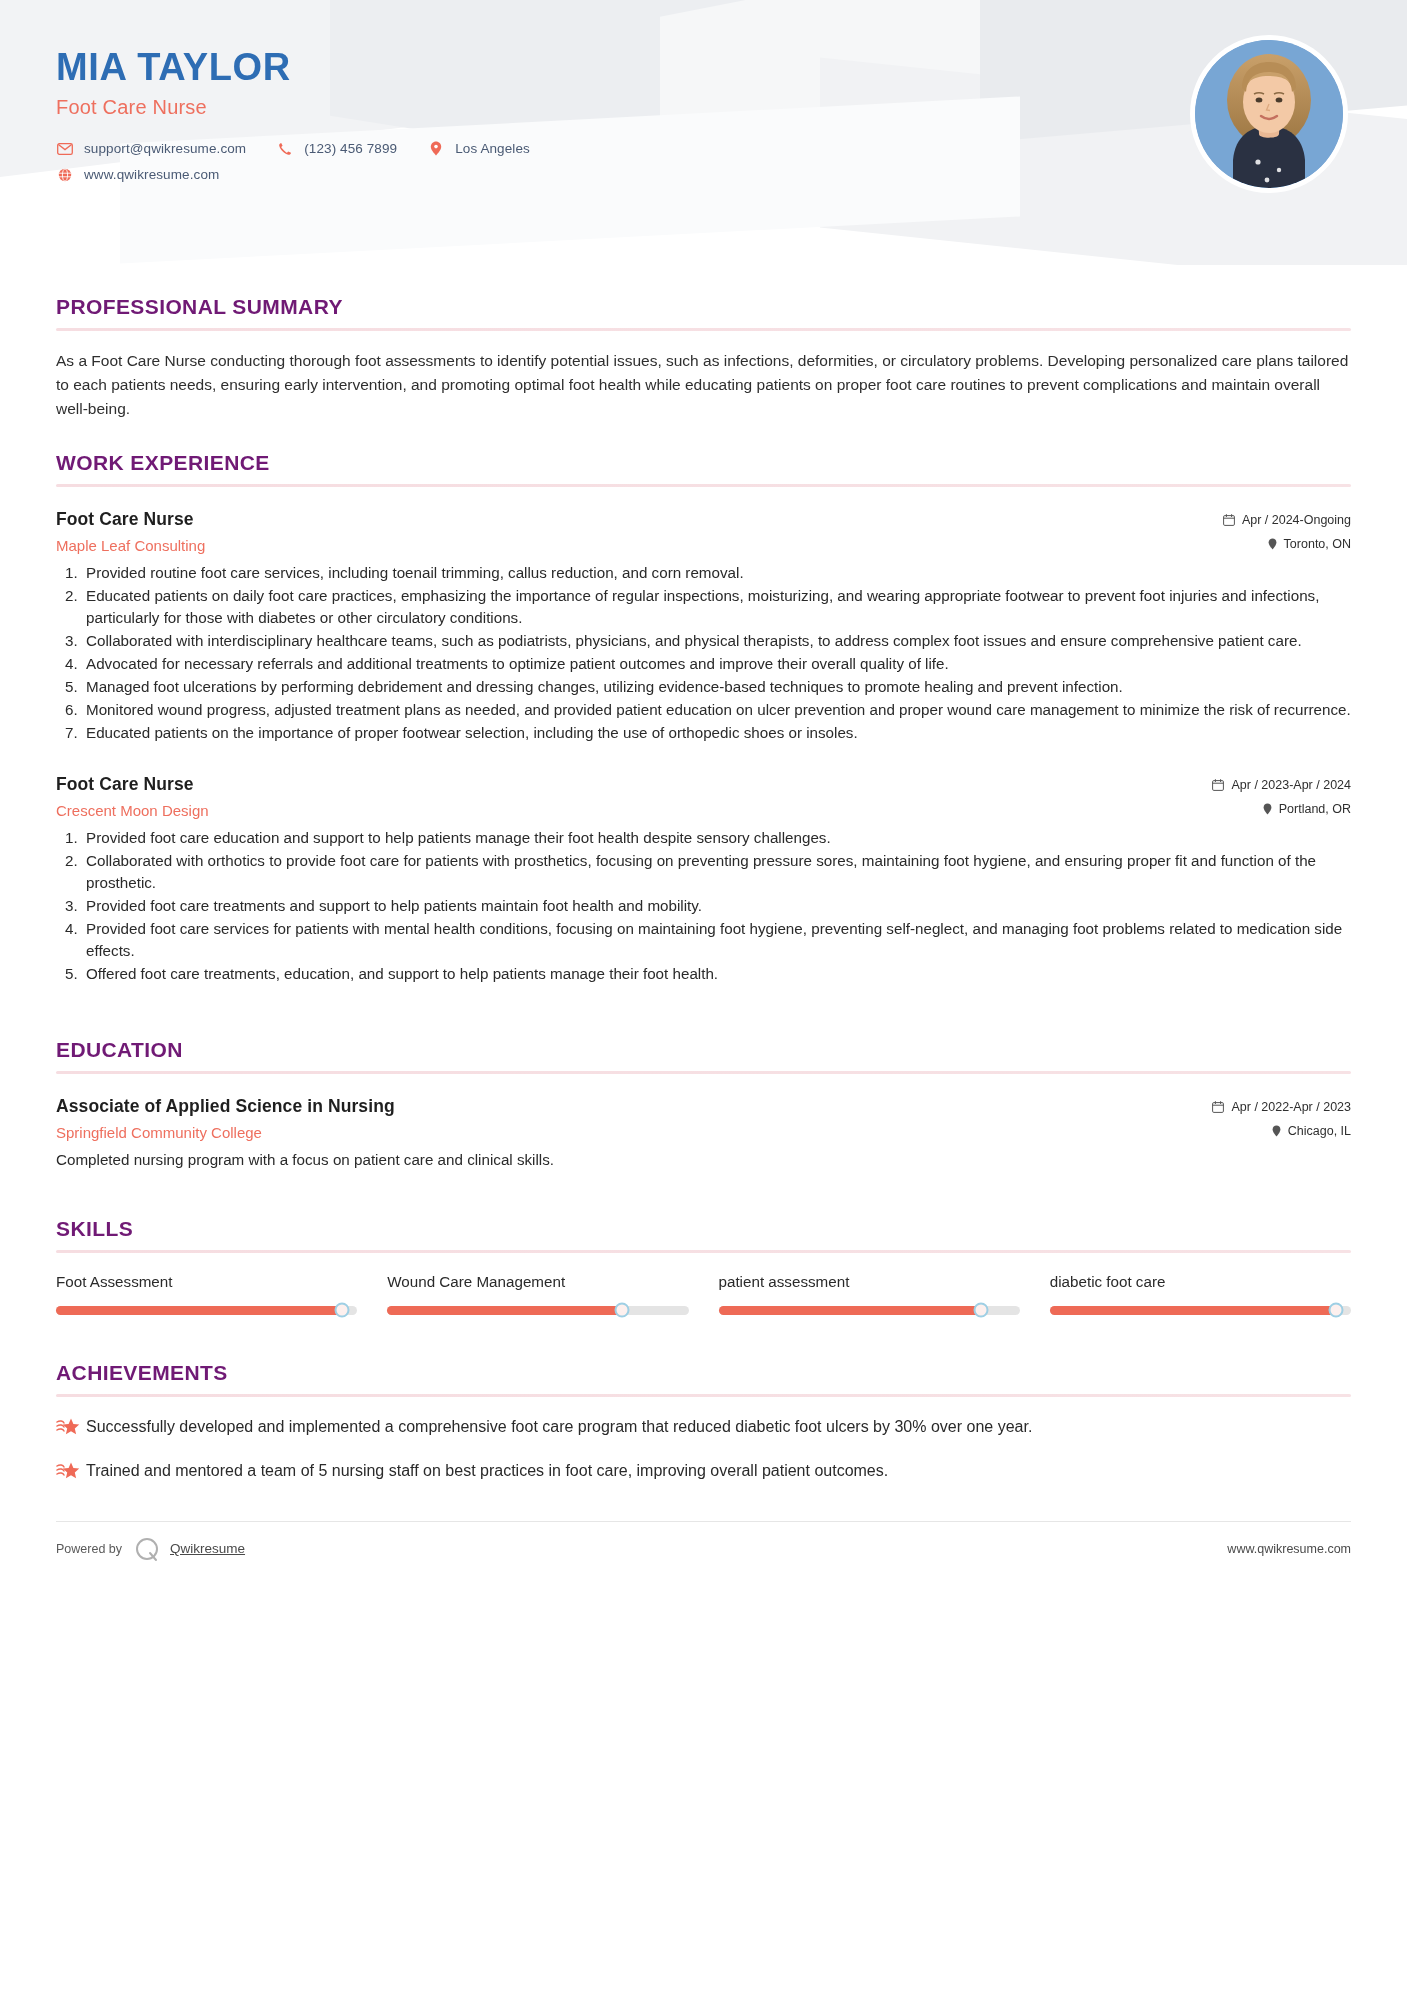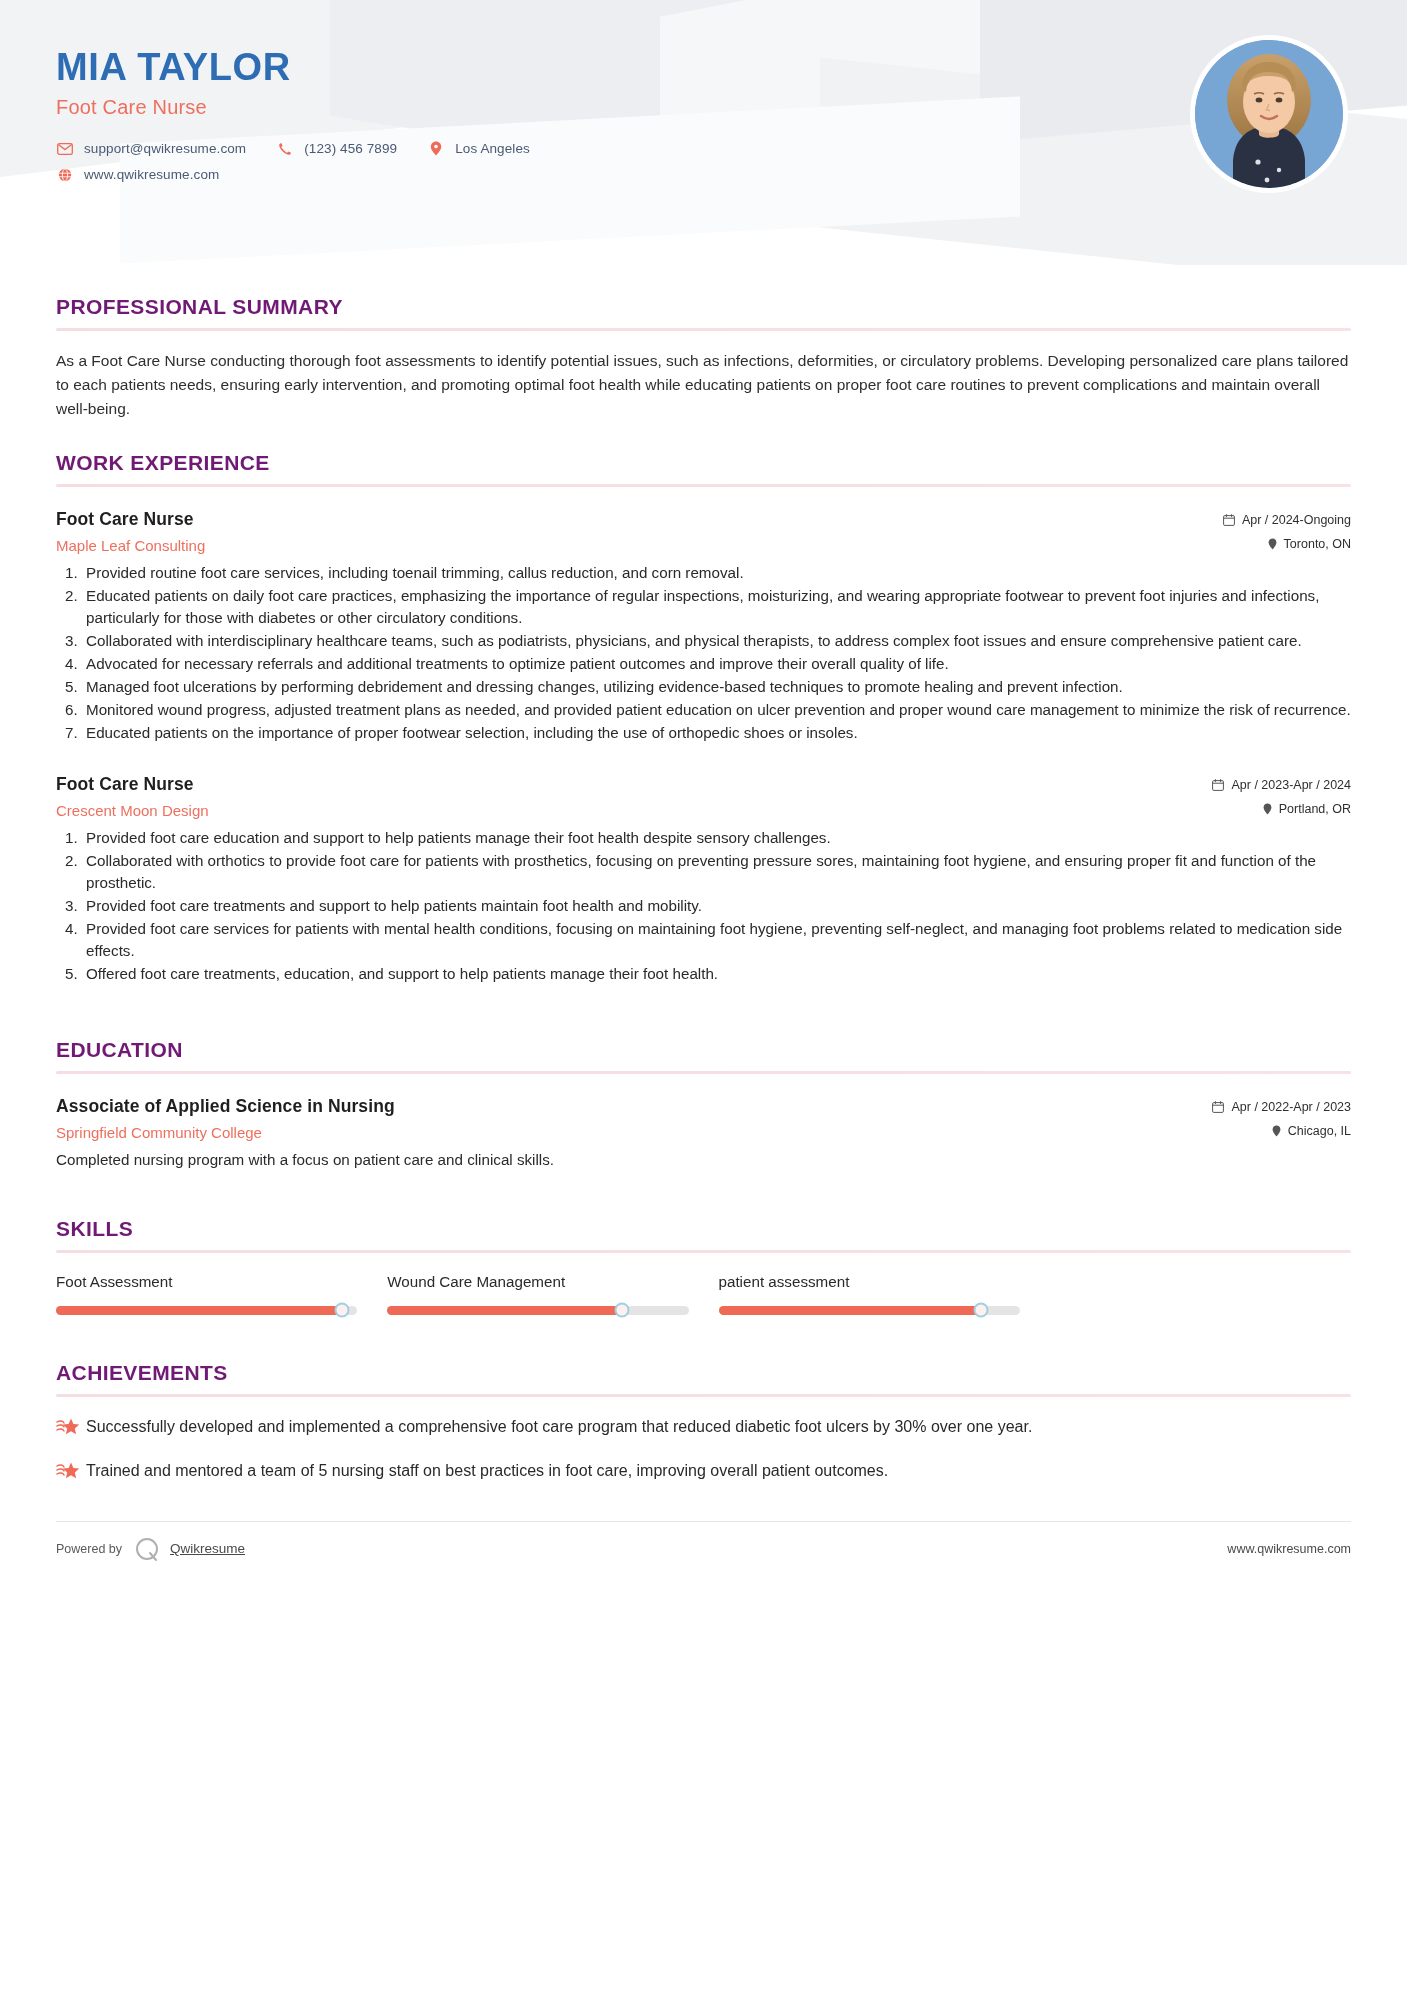--- a/index.html
+++ b/index.html
@@ -405,20 +405,27 @@
         </div>
 
         <div>
           <div class="skill-name">patient assessment</div>
           <div class="skill-track">
             <div class="skill-fill" style="width: 87%;"></div>
             <div class="skill-knob" style="left: 87%;"></div>
           </div>
         </div>
 
+        <div>
+          <div class="skill-name">diabetic foot care</div>
+          <div class="skill-track">
+            <div class="skill-fill" style="width: 95%;"></div>
+            <div class="skill-knob" style="left: 95%;"></div>
+          </div>
+        </div>
 
       </div>
     </div>
 
     <div class="section" style="margin-top:46px;">
       <div class="sec-title">ACHIEVEMENTS</div>
       <div class="sec-rule"></div>
 
       <div class="ach-list">
         <div class="ach-item">

